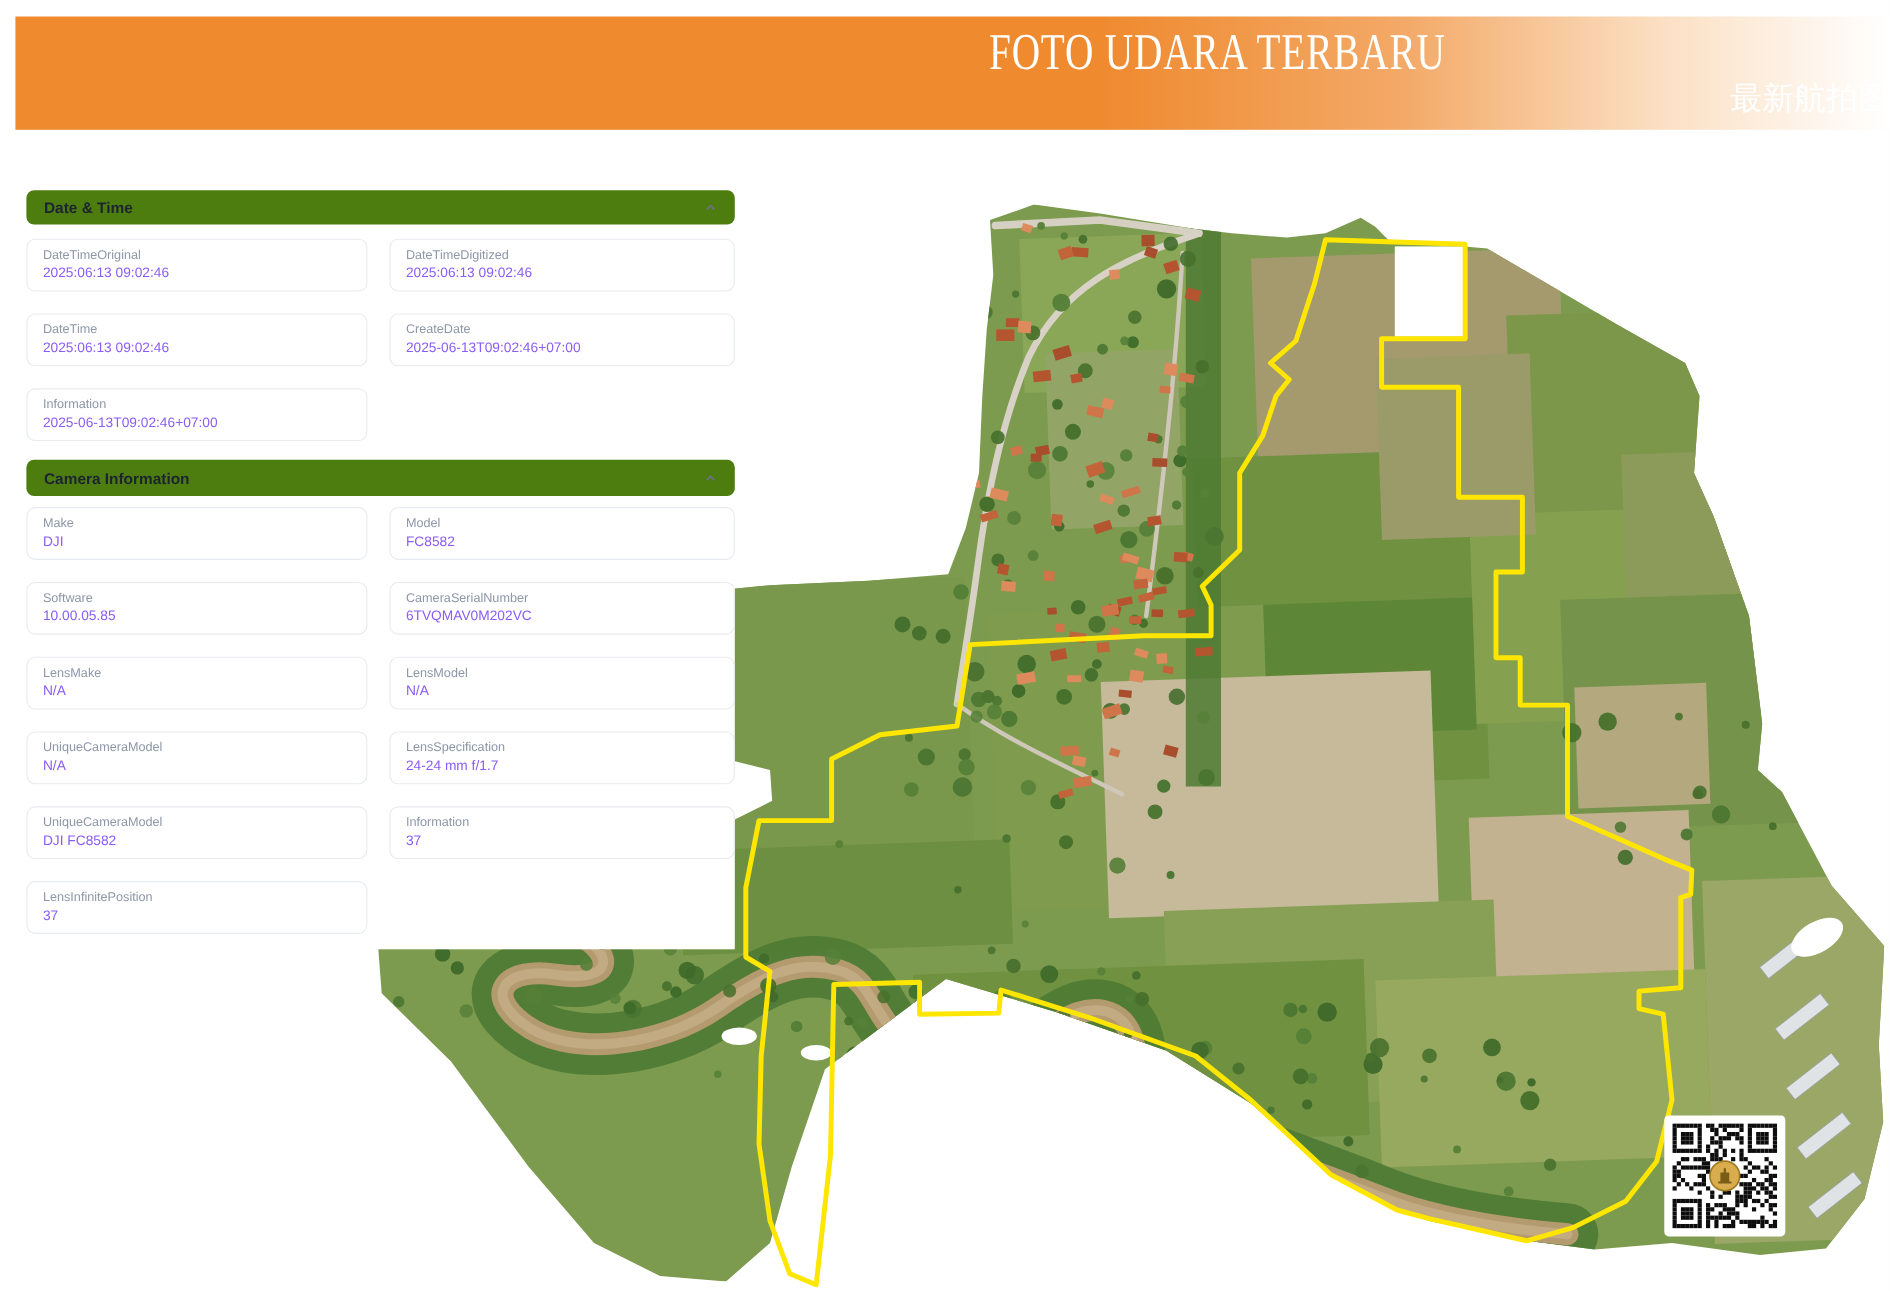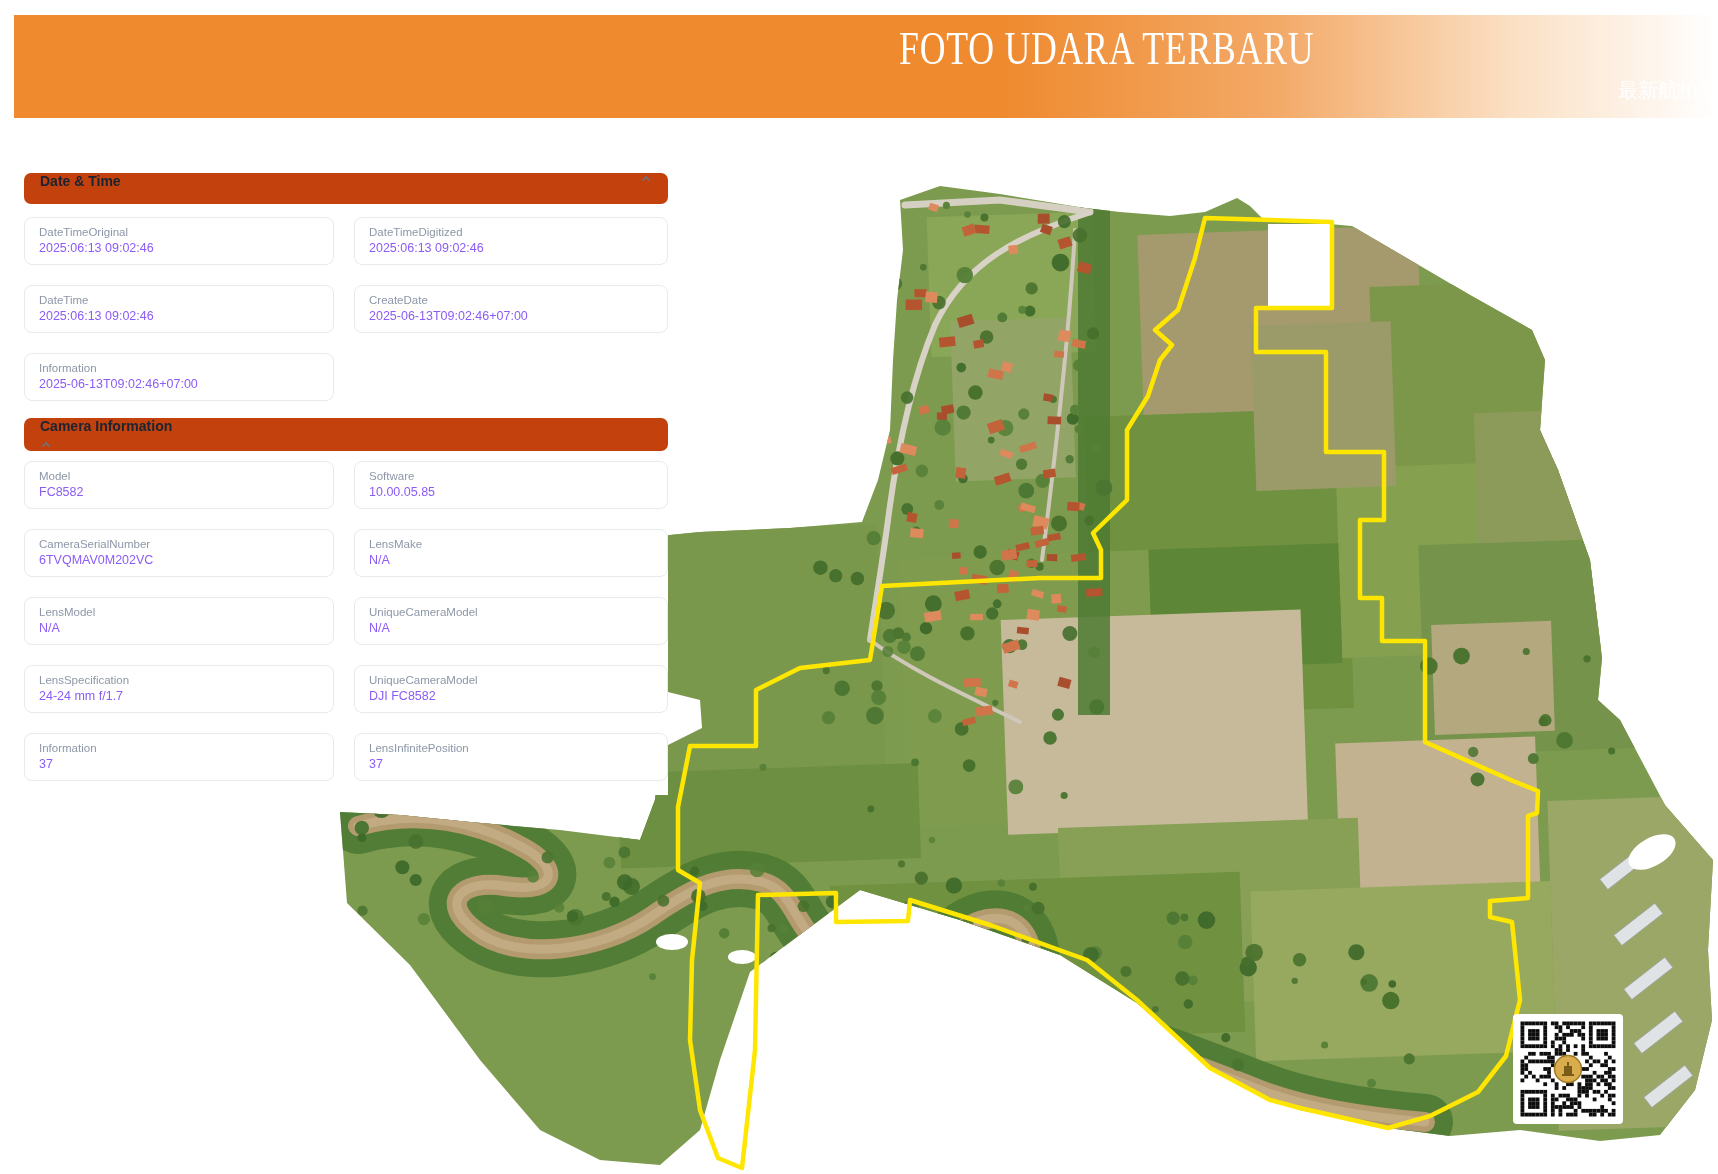--- a/index.html
+++ b/index.html
@@ -5,29 +5,29 @@
   html,body{margin:0;padding:0;background:#fff;}
   body{width:1718px;height:1174px;overflow:hidden;font-family:"Liberation Sans",sans-serif;}
   .stage{position:relative;width:1718px;height:1174px;background:#fff;}
 
   
   .banner{position:absolute;left:14px;top:15px;right:0;height:103px;
     background:linear-gradient(90deg,#ef8a2f 0%,#ef8a2f 58%,#f3a967 74%,#fbe0c4 88%,#ffffff 100%);
     color:#fff;padding:10px 0 0 22px;box-sizing:border-box;text-align:right;}
   .banner-title{font-family:"Liberation Serif",serif;font-size:47px;line-height:47px;font-weight:400;
     letter-spacing:1px;white-space:nowrap;transform:scaleX(.76);transform-origin:0 0;}
-  .banner-subtitle{font-family:"Liberation Serif","DejaVu Sans",serif;font-size:20px;line-height:34px;margin-top:1px;}
+  .banner-subtitle{font-family:"Liberation Serif","DejaVu Sans",serif;font-size:29px;line-height:34px;margin-top:1px;}
 
   
   .panel{position:absolute;left:24px;top:166px;width:644px;background:#fff;padding-bottom:14px;z-index:5;}
-  .sec-bar{height:31px;background:#c2410c;border-radius:7px;display:flex;
+  .sec-bar{height:31px;background:#4d7c0f;border-radius:7px;display:flex;align-items:center;
     justify-content:space-between;padding:0 16px 0 16px;margin:7px 0 13px 0;cursor:pointer;}
   .sec-bar .sec-title{font-size:14px;font-weight:700;color:#1b2430;}
   .sec-bar svg{width:12px;height:12px;stroke:#6b7280;fill:none;stroke-width:1.6;}
-  .sec-bar.second{margin-top:17px;margin-bottom:10px;height:33px;flex-direction:column;}
+  .sec-bar.second{margin-top:17px;margin-bottom:10px;height:33px;}
   .cards{display:grid;grid-template-columns:310px 314px;column-gap:16px;row-gap:12px;gap:20px;}
   .card{box-sizing:border-box;height:48px;background:#fff;border:1px solid #e7eaee;border-radius:8px;
     padding:7px 14px 0 14px;box-shadow:0 0 0 0 rgba(0,0,0,0);}
   .card .lbl{font-size:11.5px;line-height:15px;color:#8d97a8;}
   .card .val{font-size:12.5px;line-height:17px;color:#8b5cf6;}
 
   
   .map-wrap{position:absolute;left:298px;top:165px;width:1420px;height:1009px;z-index:1;}
 </style>
 </head>
@@ -725,20 +725,24 @@
 
     <div class="sec-bar second">
       <span class="sec-title">Camera Information</span>
       <svg viewBox="0 0 12 12">
           <polyline points="2.5,7.5 6,4 9.5,7.5"></polyline>
         </svg>
     </div>
 
     <div class="cards">
       <div class="card">
+        <div class="lbl">Make</div>
+        <div class="val">DJI</div>
+      </div>
+      <div class="card">
         <div class="lbl">Model</div>
         <div class="val">FC8582</div>
       </div>
       <div class="card">
         <div class="lbl">Software</div>
         <div class="val">10.00.05.85</div>
       </div>
       <div class="card">
         <div class="lbl">CameraSerialNumber</div>
         <div class="val">6TVQMAV0M202VC</div>

